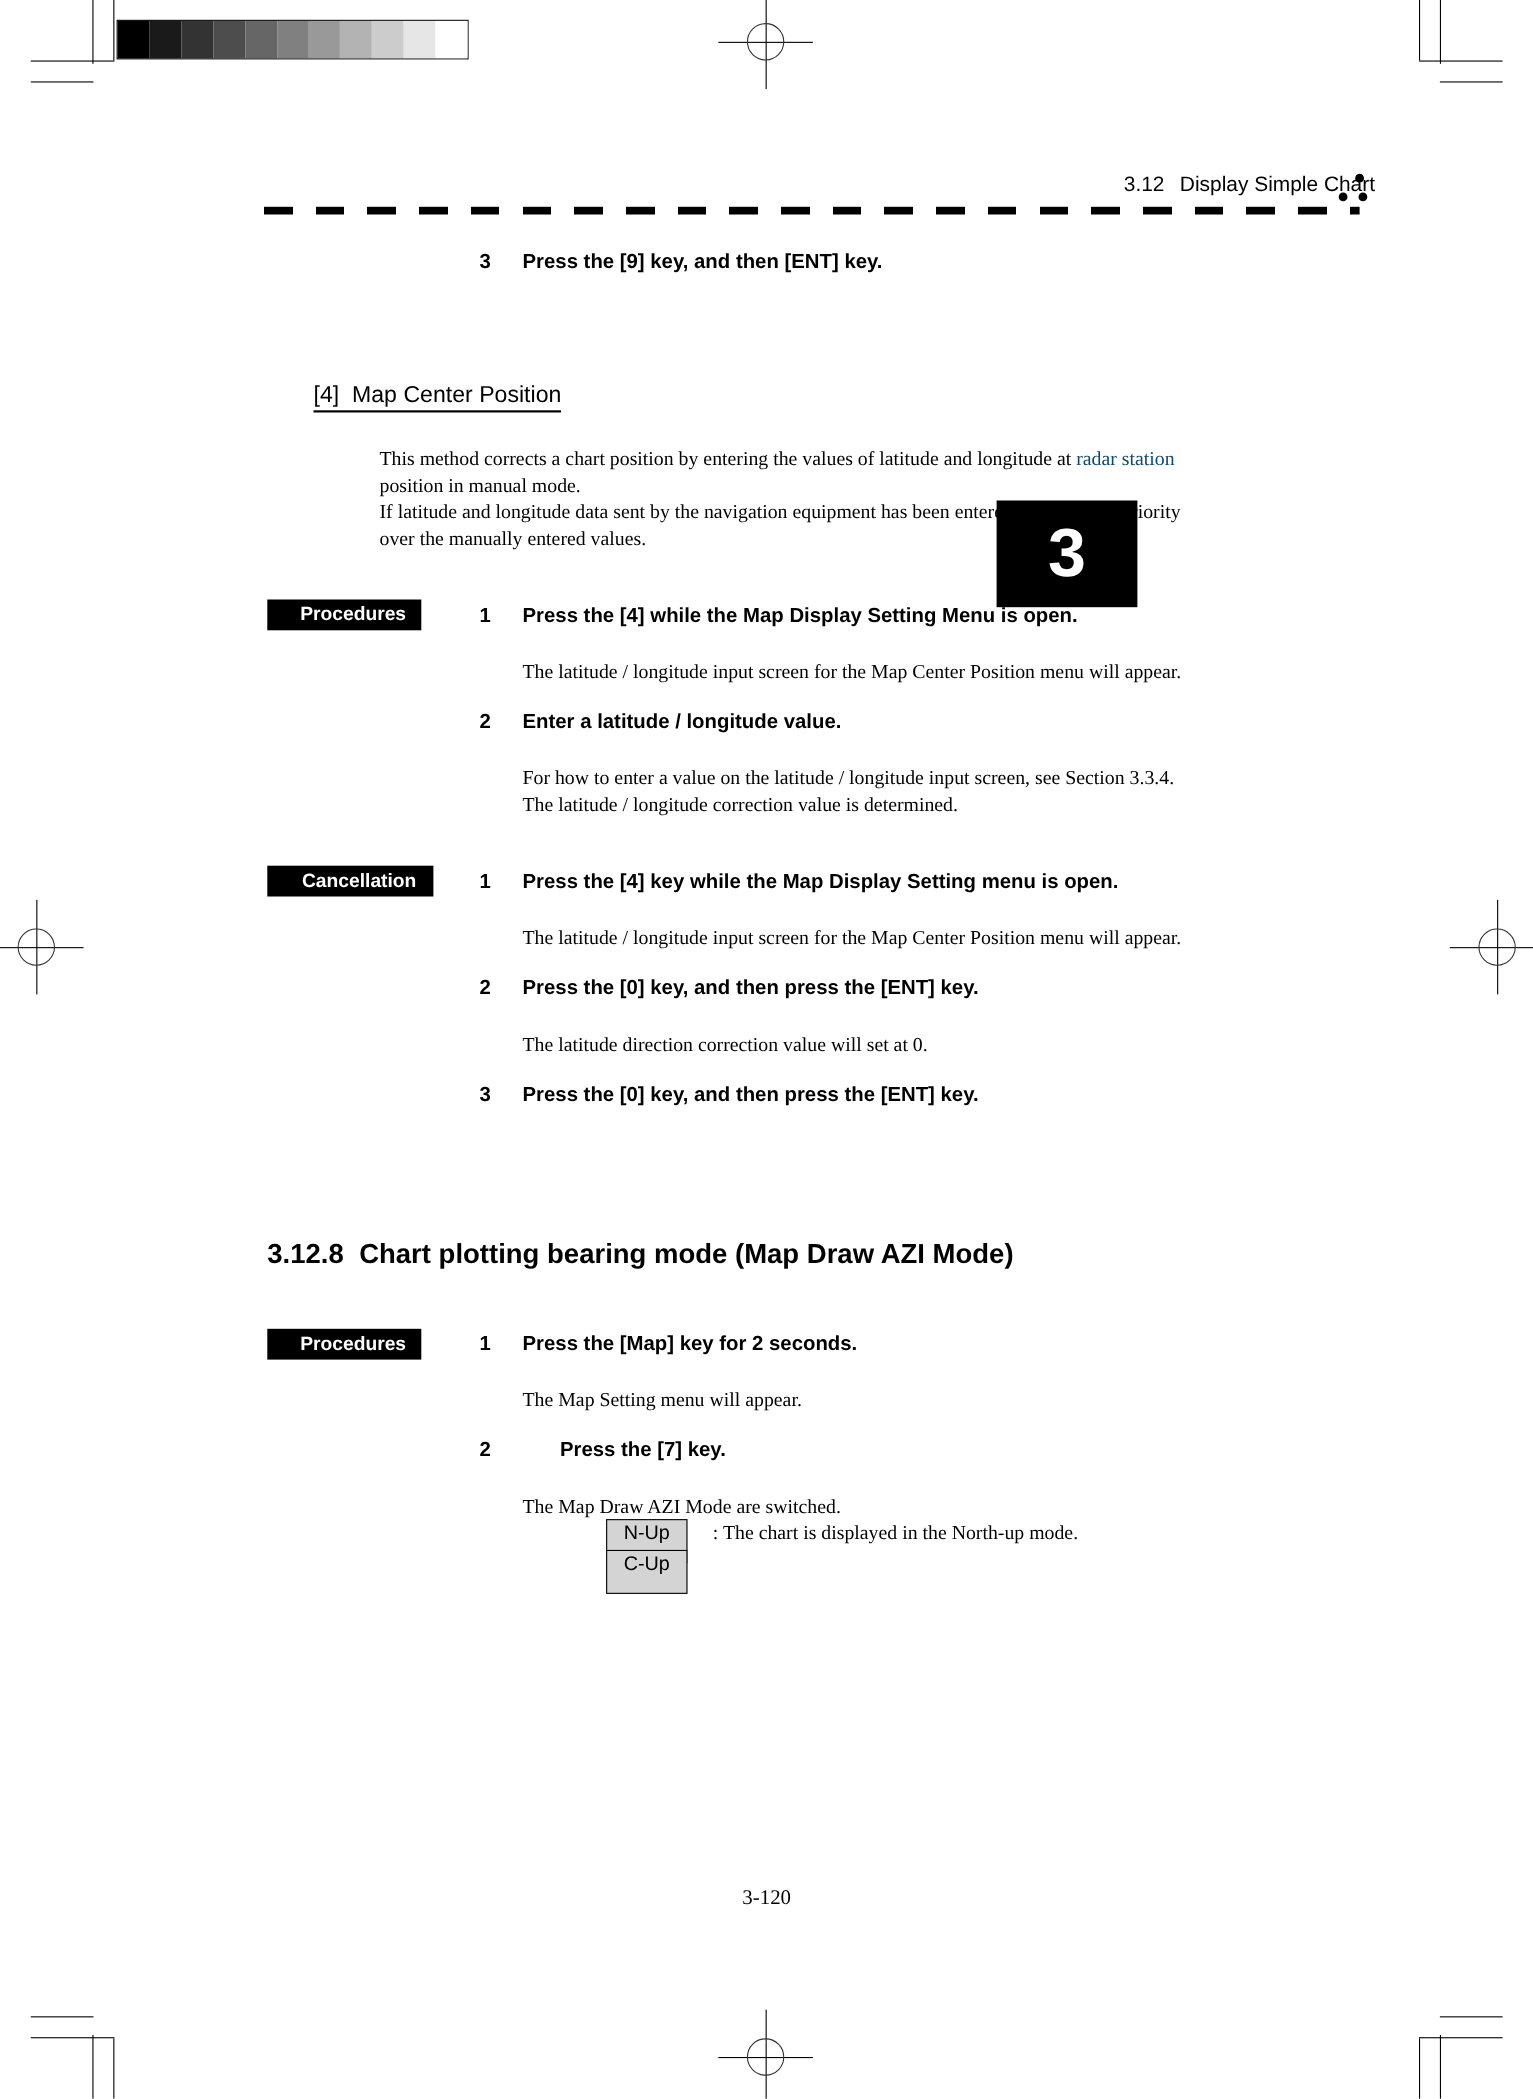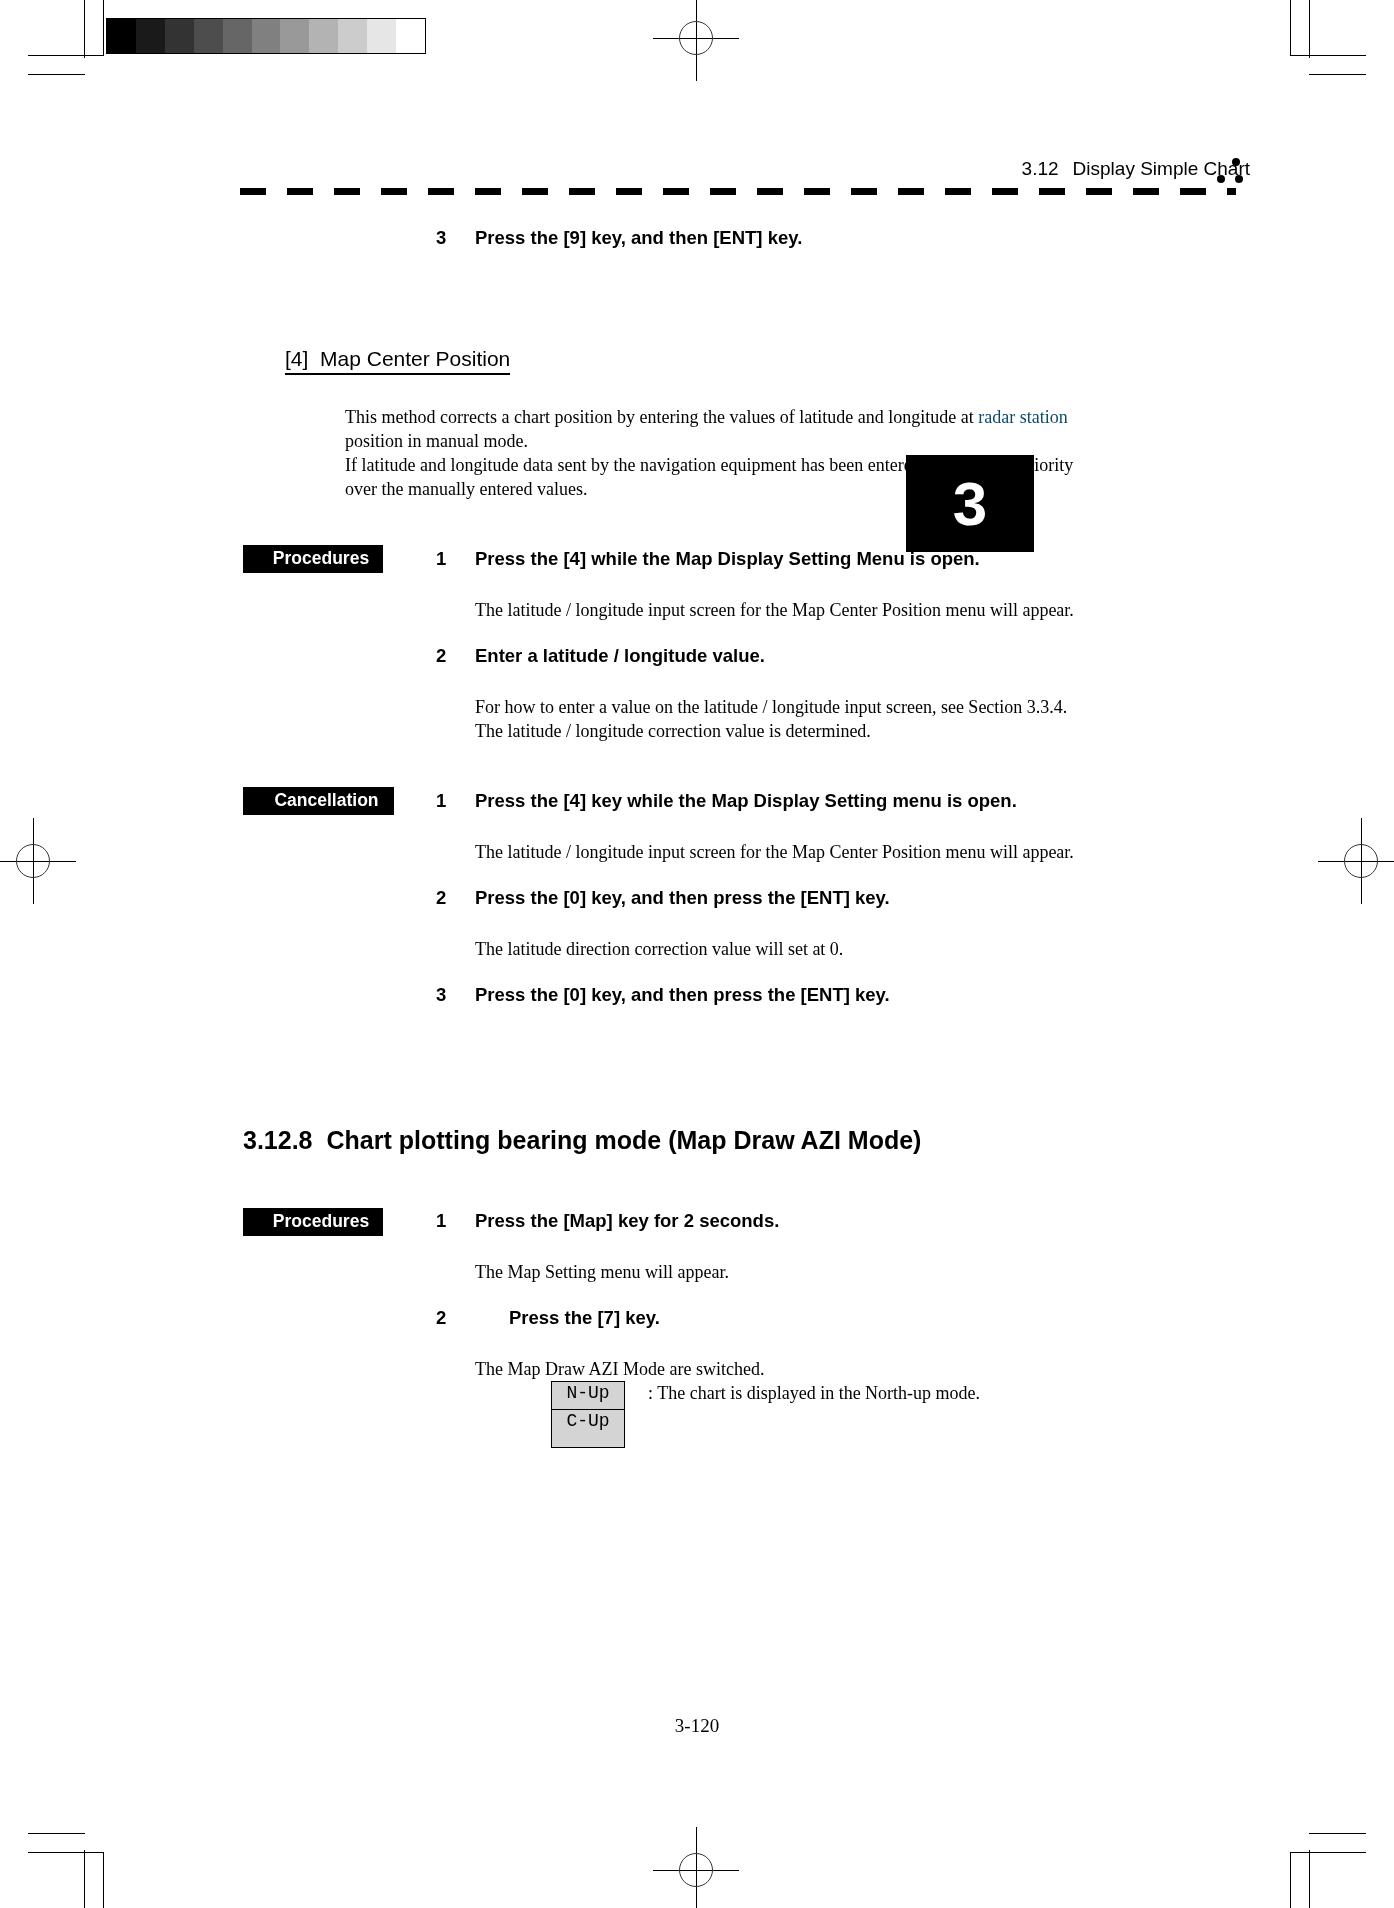--- a/index.html
+++ b/index.html
@@ -161,21 +161,21 @@
     font-weight: bold; font-size: 17.5px;
     padding: 3px 12px 4px 28px;
     text-align: center;
     white-space: nowrap;
   }
 
   .mode-box {
     position: absolute;
     background: #d4d4d4;
     border: 1px solid #000;
-    font-family: Liberation Mono, monospace;
+    font-family: Liberation Sans, sans-serif;
     font-size: 18px; color: #000;
     text-align: center;
     padding: 1px 10px 16px 10px;
     white-space: nowrap;
   }
 
   #page-number {
     position: absolute; left: 0; right: 0; top: 1715px;
     text-align: center;
     font-family: "Liberation Serif", serif;

